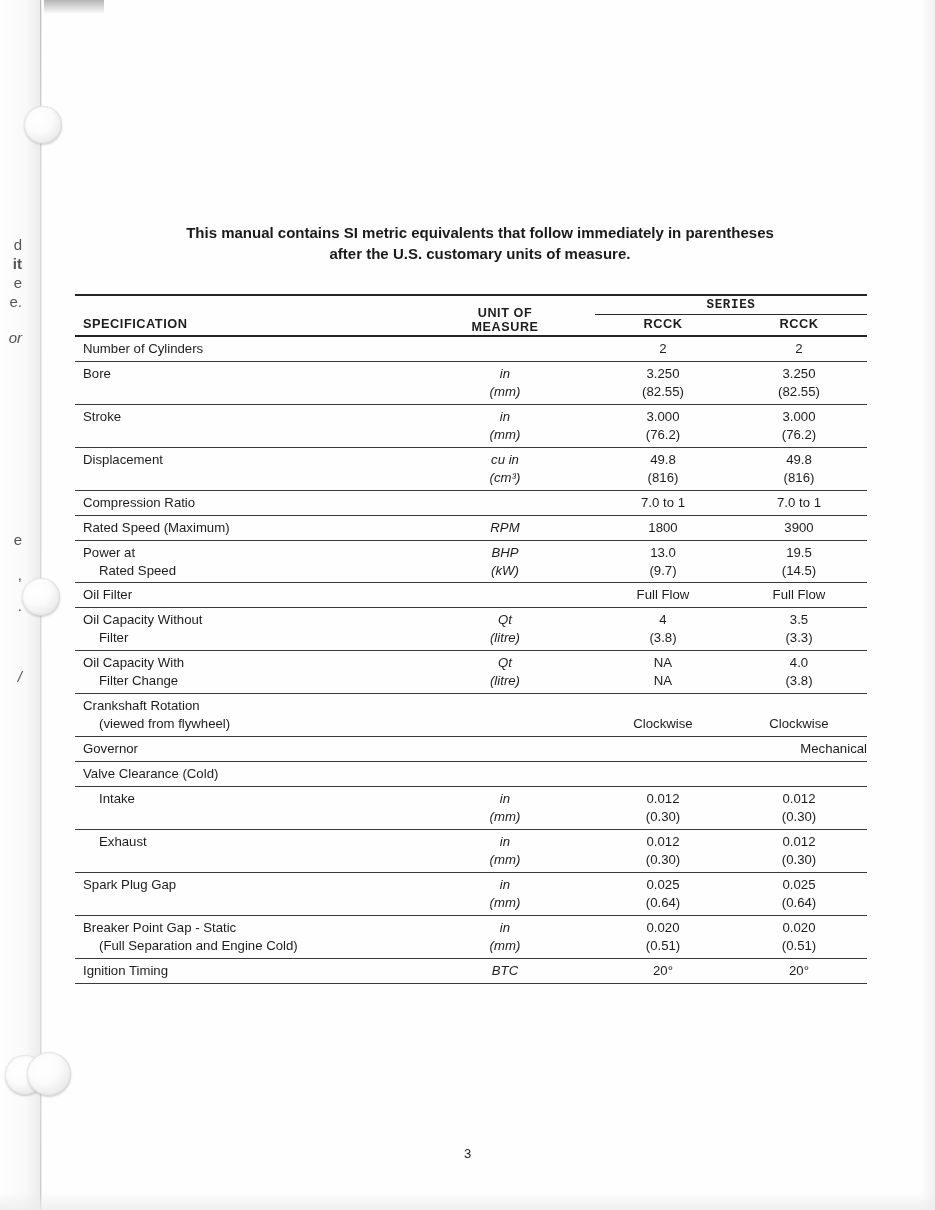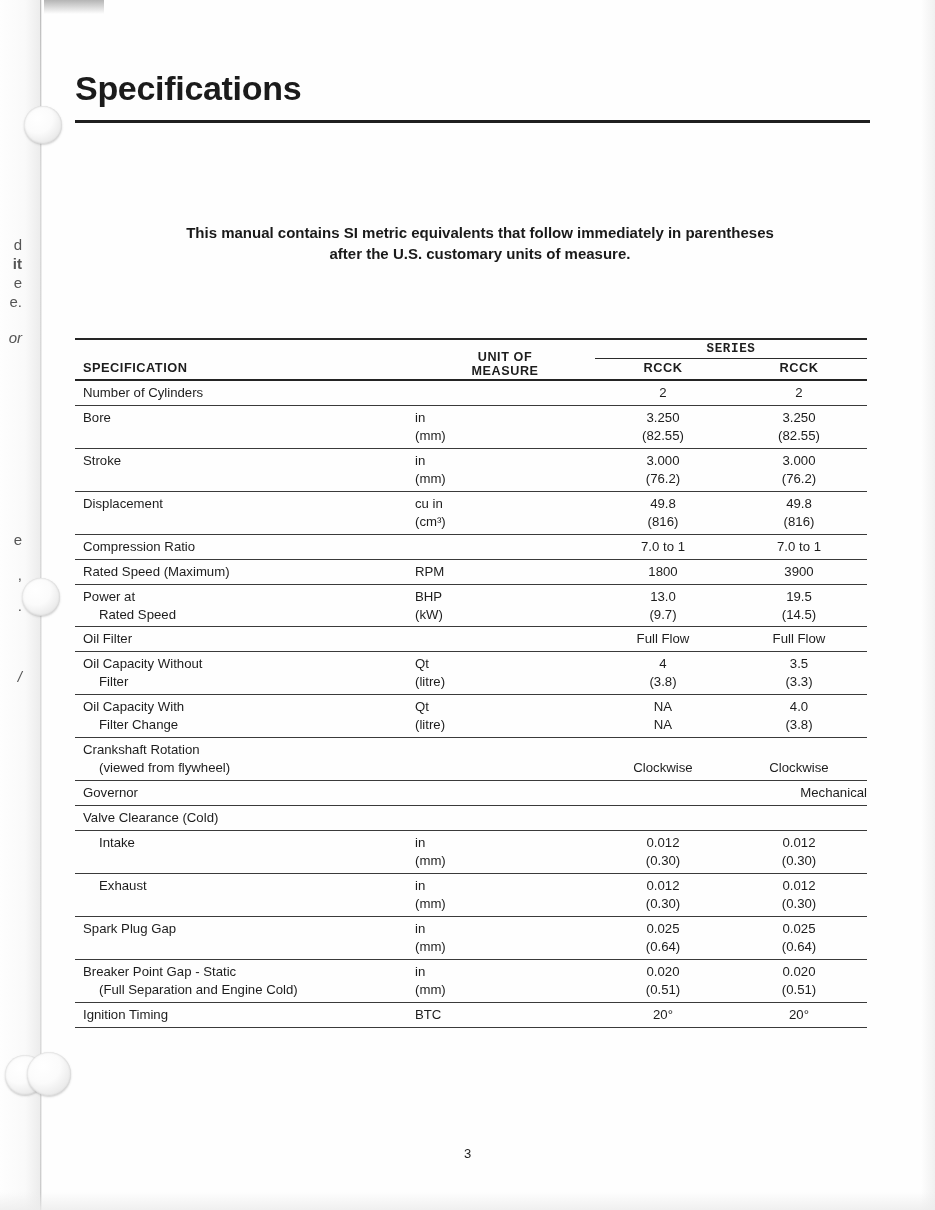--- a/index.html
+++ b/index.html
@@ -124,21 +124,20 @@
     left: 75px;
     top: 294px;
     width: 792px;
   }
   table.spec {
     border-collapse: collapse;
     width: 792px;
     table-layout: fixed;
     font-size: 13.2px;
     color: #1d1d1d;
-    margin-top: 44px;
   }
   table.spec col.c-spec   { width: 340px; }
   table.spec col.c-unit   { width: 180px; }
   table.spec col.c-mcck   { width: 136px; }
   table.spec col.c-rcck   { width: 136px; }
 
   
   .hdr-top-rule td {
     border-top: 2px solid #262626;
     height: 0;
@@ -189,22 +188,23 @@
   }
   tr.drow.ruled > td {
     border-bottom: 1px solid #3a3a3a;
   }
   td.c-label {
     text-align: left;
     padding-left: 8px !important;
     white-space: pre-line;
   }
   td.c-unitv {
-    text-align: left;
+    text-align: center;
     white-space: pre-line;
+    font-style: italic;
   }
   td.c-val {
     text-align: center;
     white-space: pre-line;
   }
   td.c-span2 {
     text-align: right;
     white-space: pre-line;
   }
   .sub {
@@ -246,24 +246,20 @@
       <div class="bleed" style="top: 255px; left: 0px; width: 22px; font-weight: bold;">it</div>
       <div class="bleed" style="top: 274px; left: 0px; width: 22px;">e</div>
       <div class="bleed" style="top: 293px; left: 0px; width: 22px;">e.</div>
       <div class="bleed italic" style="top: 329px; left: 0px; width: 22px;">or</div>
       <div class="bleed" style="top: 531px; left: 0px; width: 22px;">e</div>
       <div class="bleed" style="top: 566px; left: 0px; width: 22px;">,</div>
       <div class="bleed" style="top: 597px; left: 0px; width: 22px;">.</div>
       <div class="bleed italic" style="top: 668px; left: 0px; width: 22px;">/</div>
     </div>
 
-  <div id="title-block">
-    <h1 id="doc-title">Specifications</h1>
-    <div id="title-rule"></div>
-  </div>
 
   <div id="intro-note">This manual contains SI metric equivalents that follow immediately in parentheses
 after the U.S. customary units of measure.</div>
 
   <div id="spec-table-wrap">
     <table class="spec">
       <colgroup>
         <col class="c-spec">
           <col class="c-unit">
           <col class="c-mcck">

